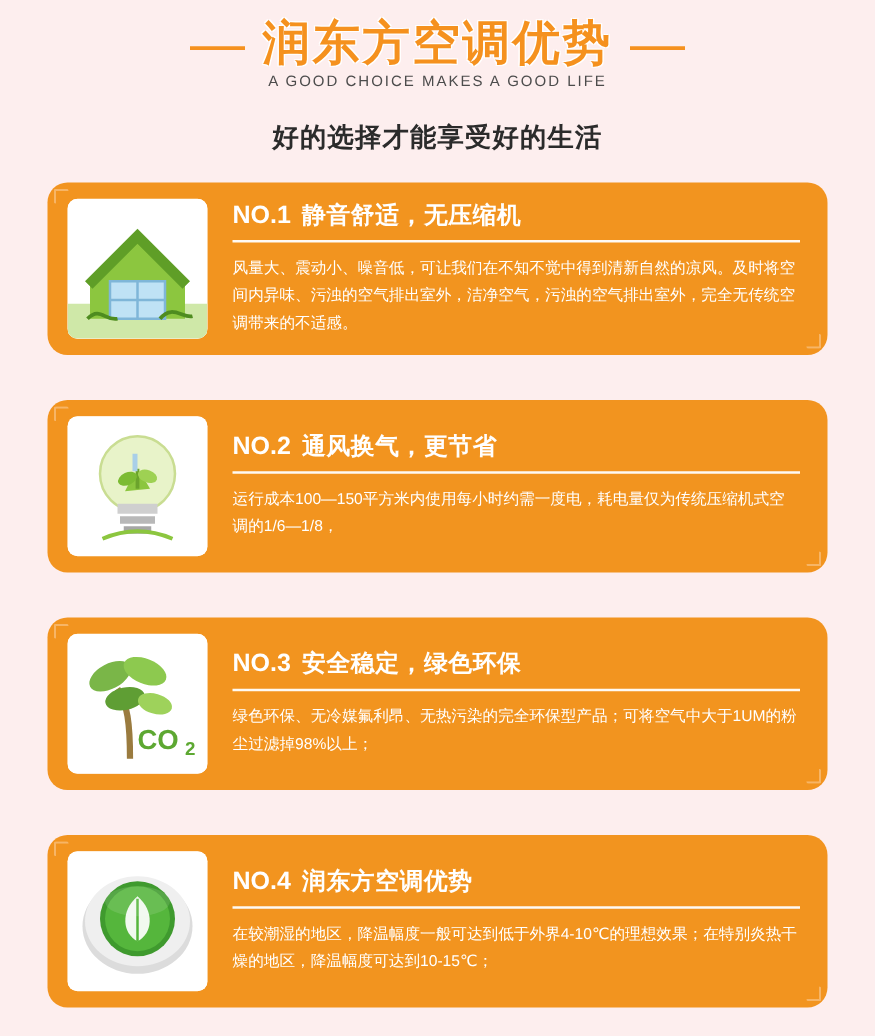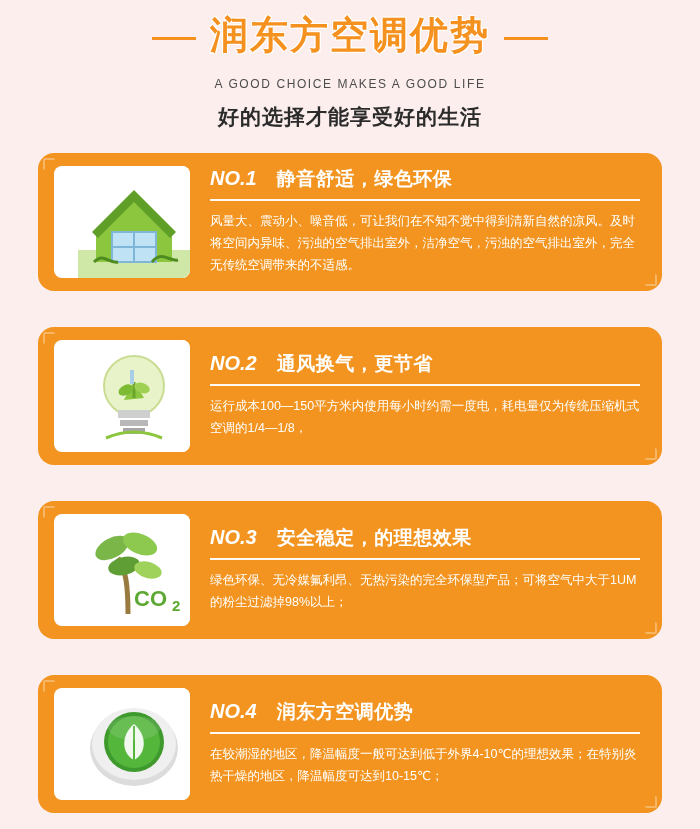--- a/index.html
+++ b/index.html
@@ -39,29 +39,29 @@
     height: 3px;
     background: #f5911e;
   }
   .header-title::before { left: -58px; }
   .header-title::after  { right: -58px; }
 
   .header-sub-en {
     font-size: 12px;
     color: #4c4c4c;
     letter-spacing: 1.6px;
-    margin-top: 19px;
+    margin-top: 0;
     font-weight: normal;
   }
   .header-sub-cn {
     font-size: 21px;
     color: #2b2b2b;
     font-weight: bold;
     letter-spacing: 1px;
-    margin-top: 12px;
+    margin-top: 24px;
   }
 
   
   .cards {
     margin-top: 22px;
   }
   .card {
     position: relative;
     margin: 0 38px 36px 38px;
     background: #f2941f;
@@ -73,39 +73,37 @@
     padding: 0 16px;
   }
   .card-thumb {
     width: 112px;
     height: 112px;
     background: #ffffff;
     border-radius: 8px;
     flex: 0 0 112px;
     overflow: hidden;
     position: relative;
-    padding-left: 24px;
   }
   .card-body {
     flex: 1 1 auto;
     padding-left: 20px;
     padding-right: 6px;
   }
   .card-title {
     font-size: 19px;
     font-weight: bold;
     color: #ffffff;
     white-space: nowrap;
     letter-spacing: 0.5px;
   }
   .card-title .no {
-    font-style: italic;
     font-size: 20px;
     letter-spacing: 0px;
-    margin-right: 20px;
+    margin-right: 9px;
   }
   .card-rule {
     height: 2px;
     background: #ffffff;
     margin: 7px 0 10px 0;
     width: 100%;
     opacity: .95;
   }
   .card-desc {
     font-size: 12.5px;
@@ -150,21 +148,21 @@
         <rect x="34" y="66" width="44" height="30" fill="#bfe2f5"></rect>
         <rect x="34" y="66" width="44" height="30" fill="none" stroke="#7fb6d8" stroke-width="2"></rect>
         <line x1="56" y1="66" x2="56" y2="96" stroke="#7fb6d8" stroke-width="2"></line>
         <line x1="34" y1="81" x2="78" y2="81" stroke="#7fb6d8" stroke-width="2"></line>
         <path d="M16 96 C26 86 30 98 40 96" stroke="#4e8c1f" stroke-width="3" fill="none"></path>
         <path d="M74 96 C84 84 92 96 100 94" stroke="#4e8c1f" stroke-width="3" fill="none"></path>
       </svg>
     </div>
     <div class="card-body">
       <div class="card-title">
-        <span class="no">NO.1</span><span>静音舒适，绿色环保</span>
+        <span class="no">NO.1</span><span>静音舒适，无压缩机</span>
       </div>
       <div class="card-rule"></div>
       <div class="card-desc">风量大、震动小、噪音低，可让我们在不知不觉中得到清新自然的凉风。及时将空间内异味、污浊的空气排出室外，洁净空气，污浊的空气排出室外，完全无传统空调带来的不适感。</div>
     </div>
   </div>
 
   <div class="card">
     <div class="card-thumb">
       <svg class="thumb-svg" viewBox="0 0 112 112">
         <rect x="0" y="0" width="112" height="112" fill="#ffffff"></rect>
@@ -179,40 +177,40 @@
         <ellipse cx="64" cy="48" rx="8" ry="5" fill="#9ed153" transform="rotate(20 64 48)"></ellipse>
         <rect x="52" y="30" width="4" height="14" fill="#a9cfe8"></rect>
         <path d="M28 98 q28 -12 56 0" stroke="#8cc63f" stroke-width="3" fill="none"></path>
       </svg>
     </div>
     <div class="card-body">
       <div class="card-title">
         <span class="no">NO.2</span><span>通风换气，更节省</span>
       </div>
       <div class="card-rule"></div>
-      <div class="card-desc">运行成本100—150平方米内使用每小时约需一度电，耗电量仅为传统压缩机式空调的1/4—1/8，</div>
+      <div class="card-desc">运行成本100—150平方米内使用每小时约需一度电，耗电量仅为传统压缩机式空调的1/6—1/8，</div>
     </div>
   </div>
 
   <div class="card">
     <div class="card-thumb">
       <svg class="thumb-svg" viewBox="0 0 112 112">
         <rect x="0" y="0" width="112" height="112" fill="#ffffff"></rect>
         <path d="M50 100 C50 72 48 56 40 44" stroke="#9a7b3f" stroke-width="5" fill="none"></path>
         <ellipse cx="34" cy="34" rx="18" ry="10" fill="#7ab648" transform="rotate(-28 34 34)"></ellipse>
         <ellipse cx="62" cy="30" rx="18" ry="10" fill="#8dc94f" transform="rotate(22 62 30)"></ellipse>
         <ellipse cx="46" cy="52" rx="16" ry="9" fill="#5f9e34" transform="rotate(-12 46 52)"></ellipse>
         <ellipse cx="70" cy="56" rx="14" ry="8" fill="#9ed25b" transform="rotate(16 70 56)"></ellipse>
         <text x="56" y="92" font-family="Liberation Sans, sans-serif" font-size="22" font-weight="bold" fill="#5da832">CO</text>
         <text x="94" y="97" font-family="Liberation Sans, sans-serif" font-size="15" font-weight="bold" fill="#5da832">2</text>
       </svg>
     </div>
     <div class="card-body">
       <div class="card-title">
-        <span class="no">NO.3</span><span>安全稳定，的理想效果</span>
+        <span class="no">NO.3</span><span>安全稳定，绿色环保</span>
       </div>
       <div class="card-rule"></div>
       <div class="card-desc">绿色环保、无冷媒氟利昂、无热污染的完全环保型产品；可将空气中大于1UM的粉尘过滤掉98%以上；</div>
     </div>
   </div>
 
   <div class="card">
     <div class="card-thumb">
       <svg class="thumb-svg" viewBox="0 0 112 112">
         <rect x="0" y="0" width="112" height="112" fill="#ffffff"></rect>

